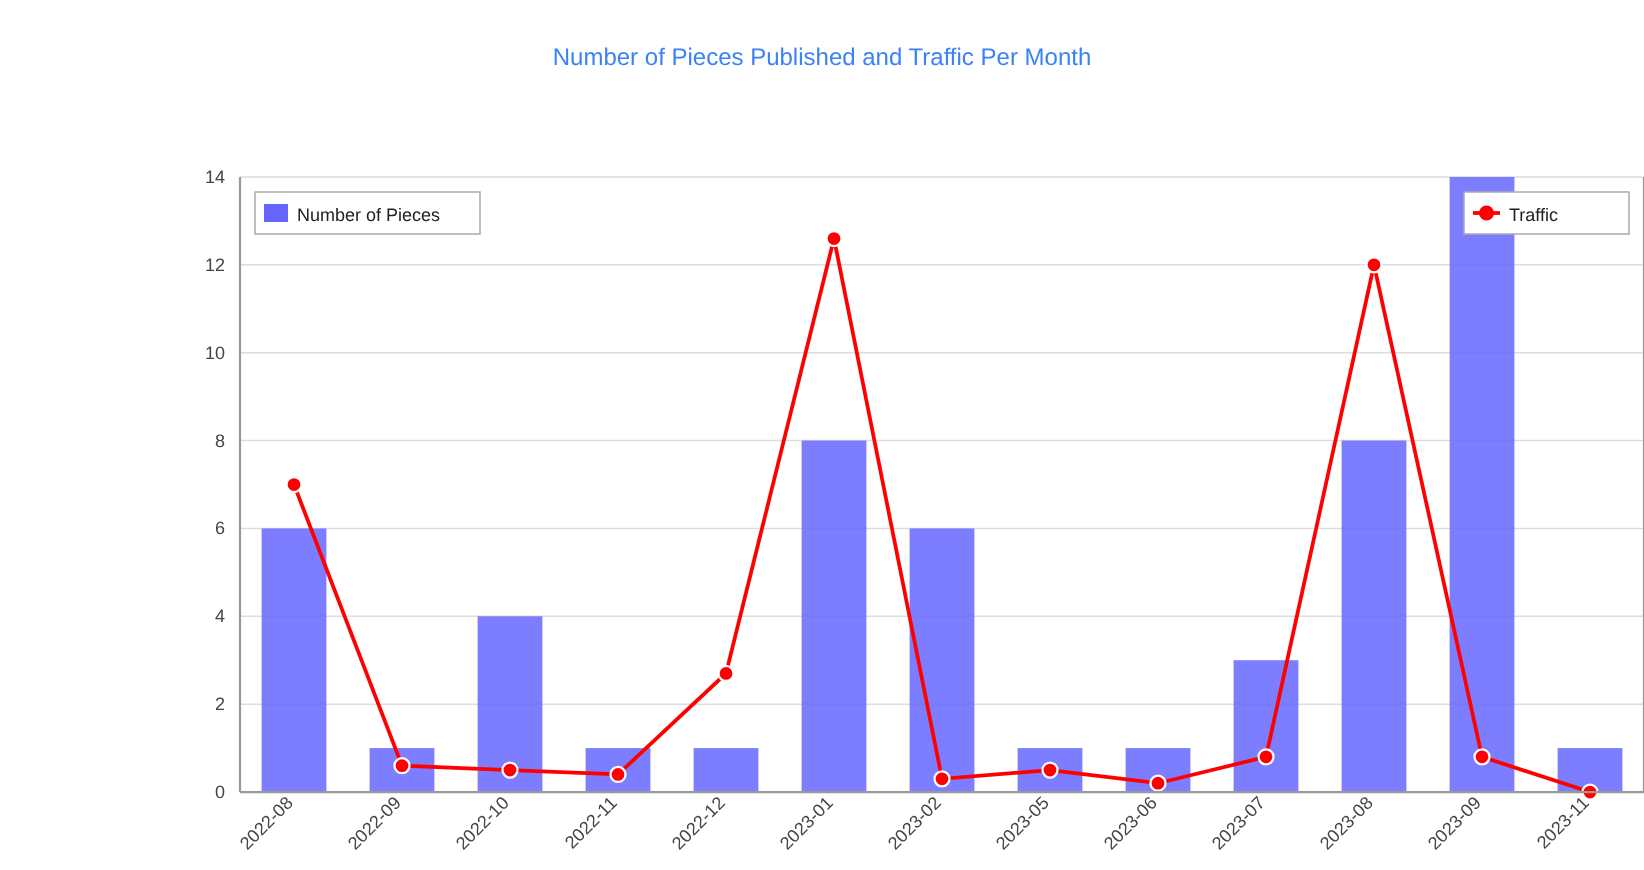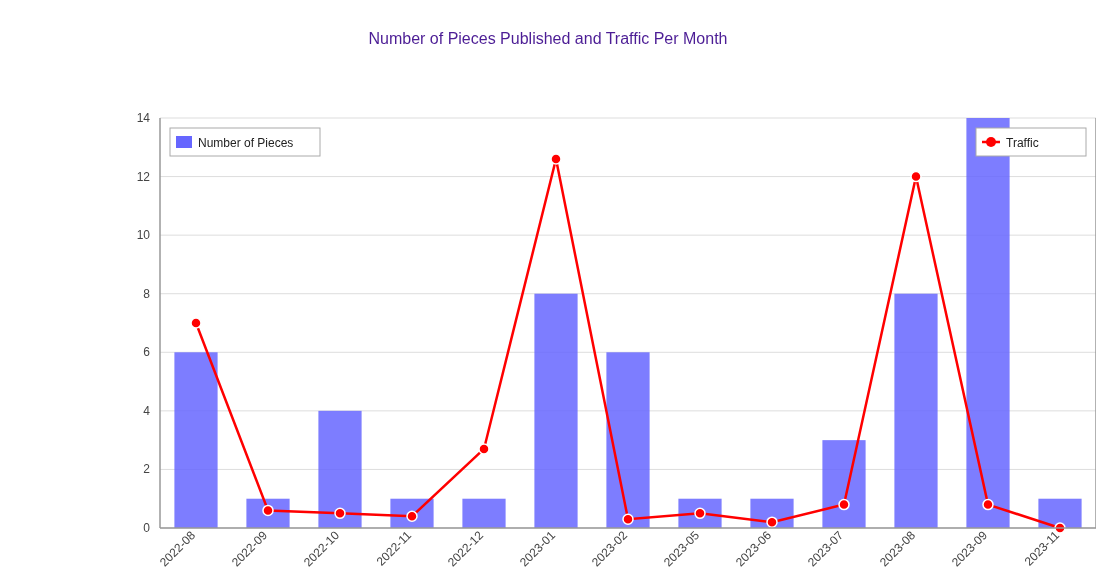--- a/index.html
+++ b/index.html
@@ -12,21 +12,21 @@
     }
     .chart-container {
       width: 1096px;
       height: 580px;
       position: relative;
       padding: 30px 80px 100px 80px;
     }
     .chart-title {
       text-align: center;
       font-size: 16px;
-      color: #4c1d95;
+      color: #3b82f6;
       margin-bottom: 10px;
     }
     .chart-area {
       position: relative;
       width: 100%;
       height: 100%;
     }
   </style>
 </head>
 <body>

